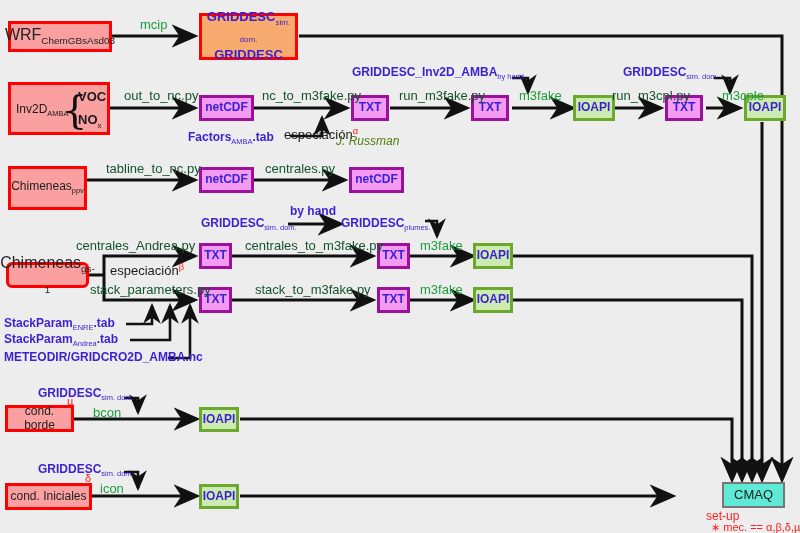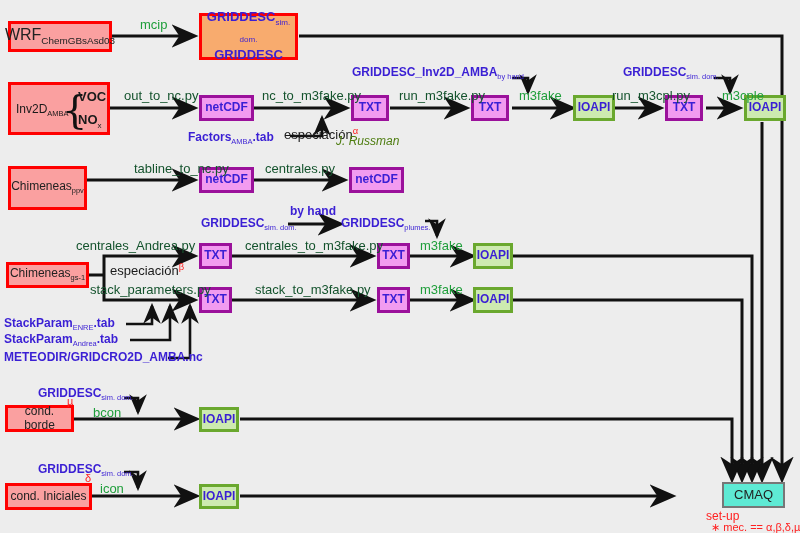--- a/index.html
+++ b/index.html
@@ -124,21 +124,21 @@
   <div class="node n-green" style="left:573px;top:95px;width:42px;height:26px;font-size:12px;">IOAPI</div>
   <div class="node n-magenta" style="left:665px;top:95px;width:38px;height:26px;font-size:12px;">TXT</div>
   <div class="node n-green" style="left:744px;top:95px;width:42px;height:26px;font-size:12px;">IOAPI</div>
 
   <div class="node n-red" style="left:8px;top:166px;width:79px;height:44px;font-size:12px;">
     <div><span>Chimeneas</span><sub>ppv</sub></div>
   </div>
   <div class="node n-magenta" style="left:199px;top:167px;width:55px;height:26px;font-size:12px;">netCDF</div>
   <div class="node n-magenta" style="left:349px;top:167px;width:55px;height:26px;font-size:12px;">netCDF</div>
 
-  <div class="node n-red" style="left:6px;top:262px;width:83px;height:26px;font-size:12px;">
+  <div class="node n-red" style="left:6px;top:262px;width:83px;height:26px;font-size:16px;border-radius:6px;">
     <div><span>Chimeneas</span><sub>gs-1</sub></div>
   </div>
 
   <div class="node n-magenta" style="left:199px;top:243px;width:33px;height:26px;font-size:12px;">TXT</div>
   <div class="node n-magenta" style="left:377px;top:243px;width:33px;height:26px;font-size:12px;">TXT</div>
   <div class="node n-green" style="left:473px;top:243px;width:40px;height:26px;font-size:12px;">IOAPI</div>
 
   <div class="node n-magenta" style="left:199px;top:287px;width:33px;height:26px;font-size:12px;">TXT</div>
   <div class="node n-magenta" style="left:377px;top:287px;width:33px;height:26px;font-size:12px;">TXT</div>
   <div class="node n-green" style="left:473px;top:287px;width:40px;height:26px;font-size:12px;">IOAPI</div>
@@ -168,21 +168,21 @@
   </div>
   <div class="lbl l-pink" style="left:399px;top:88px;font-size:13px;">run_m3fake.py</div>
   <div class="lbl l-green" style="left:519px;top:88px;font-size:13px;">m3fake</div>
 
   <div class="lbl l-blue" style="left:623px;top:65px;font-size:12px;">
     <span>GRIDDESC</span><sub>sim. dom.</sub>
   </div>
   <div class="lbl l-pink" style="left:612px;top:88px;font-size:13px;">run_m3cpl.py</div>
   <div class="lbl l-green" style="left:722px;top:88px;font-size:13px;">m3cple</div>
 
-  <div class="lbl l-pink" style="left:106px;top:161px;font-size:13px;margin-left:28px;">tabline_to_nc.py</div>
+  <div class="lbl l-pink" style="left:106px;top:161px;font-size:13px;">tabline_to_nc.py</div>
   <div class="lbl l-pink" style="left:265px;top:161px;font-size:13px;">centrales.py</div>
 
   <div class="lbl l-blue" style="left:201px;top:216px;font-size:12px;">
     <span>GRIDDESC</span><sub>sim. dom.</sub>
   </div>
   <div class="lbl l-blue" style="left:290px;top:204px;font-size:12px;">by hand</div>
   <div class="lbl l-blue" style="left:341px;top:216px;font-size:12px;">
     <span>GRIDDESC</span><sub>plumes.</sub>
   </div>
 

